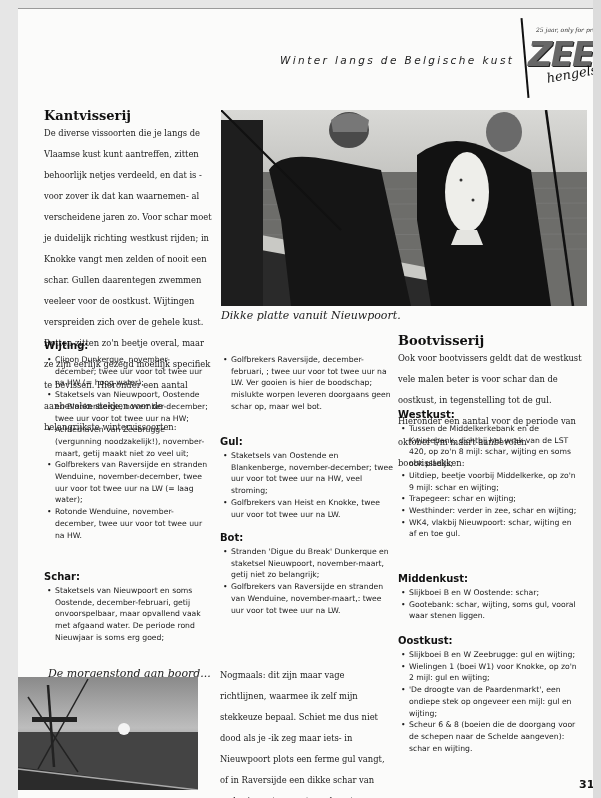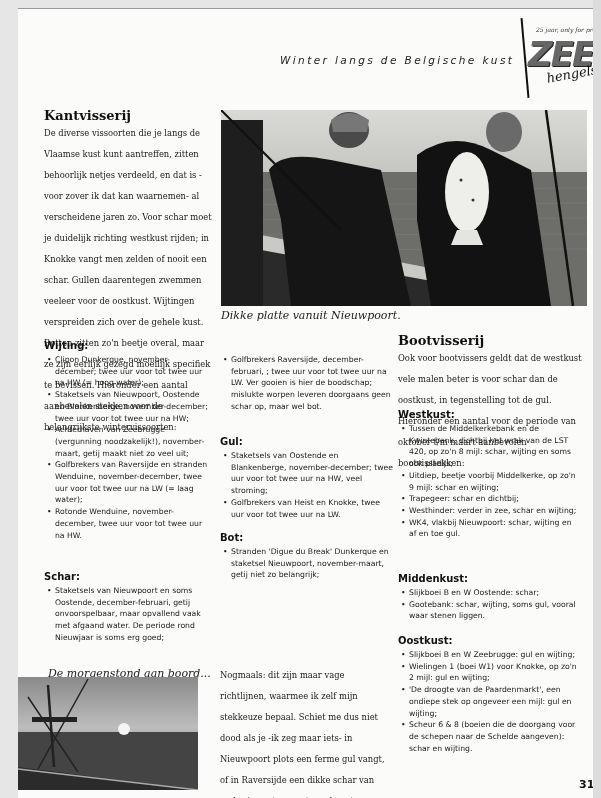--- a/index.html
+++ b/index.html
@@ -116,38 +116,39 @@
     <ul class="bul">
       <li>Staketsels van Oostende en Blankenberge,  november-december; twee uur voor tot twee uur na HW, veel stroming;</li>
       <li>Golfbrekers van Heist en Knokke, twee uur voor tot twee uur na LW.</li>
     </ul>
   </div>
 
   <div class="section" style="left:202px; top:524px; width:178px;">
     <div class="h-sans">Bot:</div>
     <ul class="bul">
       <li>Stranden 'Digue du Break' Dunkerque en staketsel Nieuwpoort, november-maart, getij niet zo belangrijk;</li>
+      <li>Golfbrekers van Raversijde en stranden van Wenduine, november-maart,: twee uur voor tot twee uur na LW.</li>
     </ul>
   </div>
 
   <div class="section" style="left:202px; top:657px; width:170px;">
     <p class="p-serif">Nogmaals: dit zijn maar vage richtlijnen, waarmee ik zelf mijn stekkeuze bepaal. Schiet me dus niet dood als je -ik zeg maar iets- in Nieuwpoort plots een ferme gul vangt, of in Raversijde een dikke schar van onder je voeten weet vandaan te prutsen...</p>
   </div>
 
   <div class="section" style="left:380px; top:325px; width:190px;">
     <div class="h-serif">Bootvisserij</div>
     <p class="p-serif">Ook voor bootvissers geldt dat de westkust vele malen beter is voor schar dan de oostkust, in tegenstelling tot de gul. Hieronder een aantal voor de periode van oktober t/m maart aanbevolen bootvisstekken:</p>
   </div>
 
   <div class="section" style="left:380px; top:401px; width:186px;">
     <div class="h-sans">Westkust:</div>
     <ul class="bul">
       <li>Tussen de Middelkerkebank en de Kwintebank, dichtbij het wrak van de LST 420, op zo'n 8 mijl: schar, wijting en soms ook pladijs;</li>
       <li>Uitdiep, beetje voorbij Middelkerke, op zo'n 9 mijl: schar en wijting;</li>
-      <li>Trapegeer: schar en dichtbij;</li>
+      <li>Trapegeer: schar en wijting;</li>
       <li>Westhinder: verder in zee, schar en wijting;</li>
       <li>WK4, vlakbij Nieuwpoort: schar, wijting en af en toe gul.</li>
     </ul>
   </div>
 
   <div class="section" style="left:380px; top:565px; width:186px;">
     <div class="h-sans">Middenkust:</div>
     <ul class="bul">
       <li>Slijkboei B en W Oostende: schar;</li>
       <li>Gootebank: schar, wijting, soms gul, vooral waar stenen liggen.</li>

